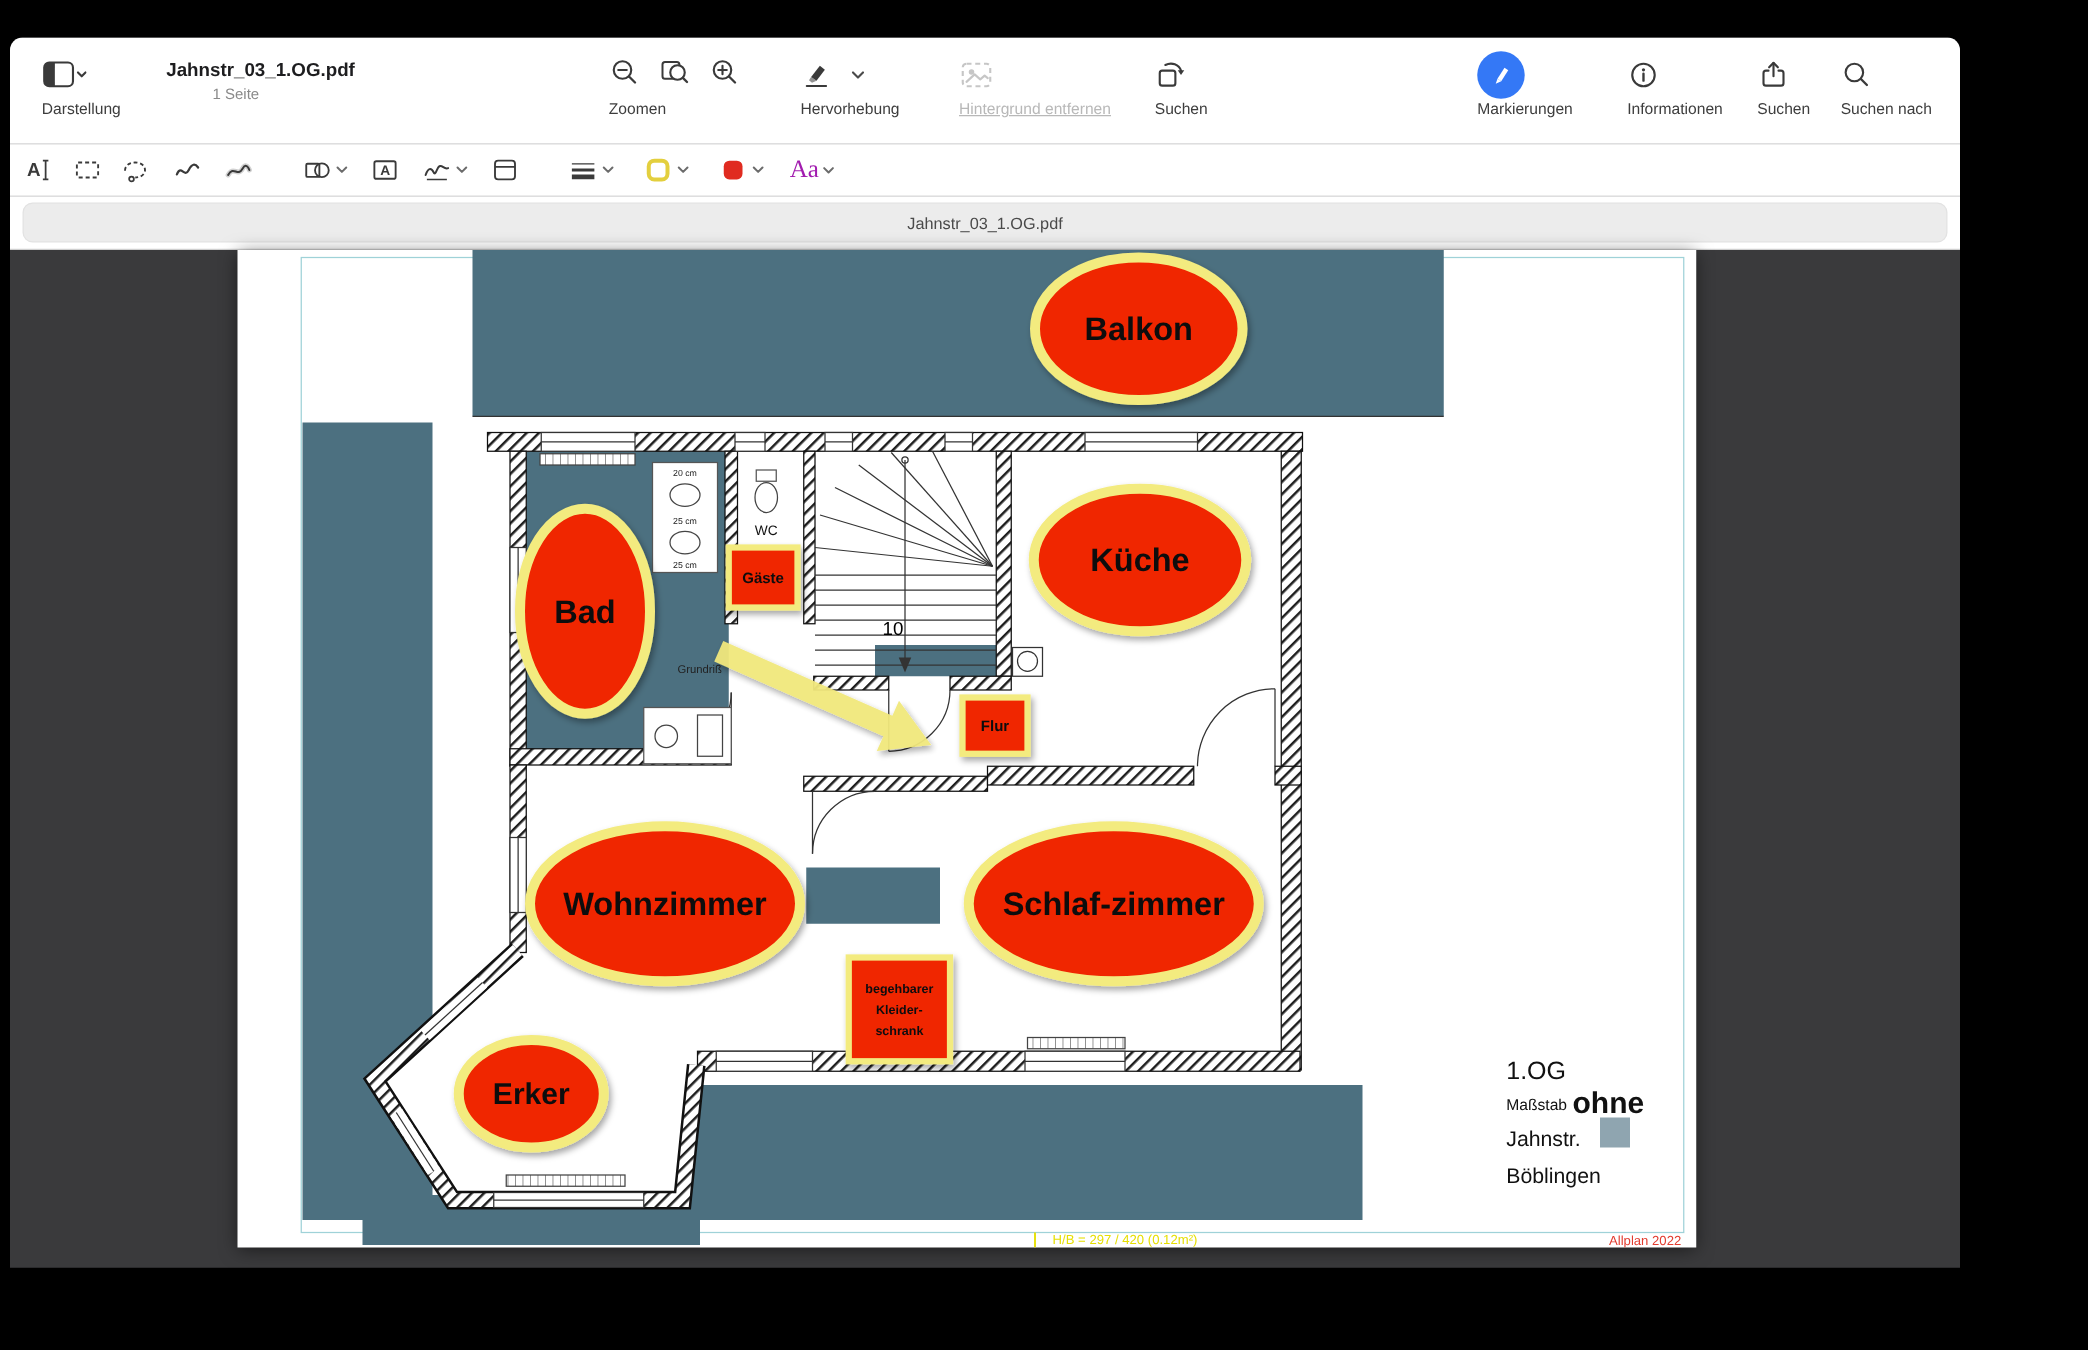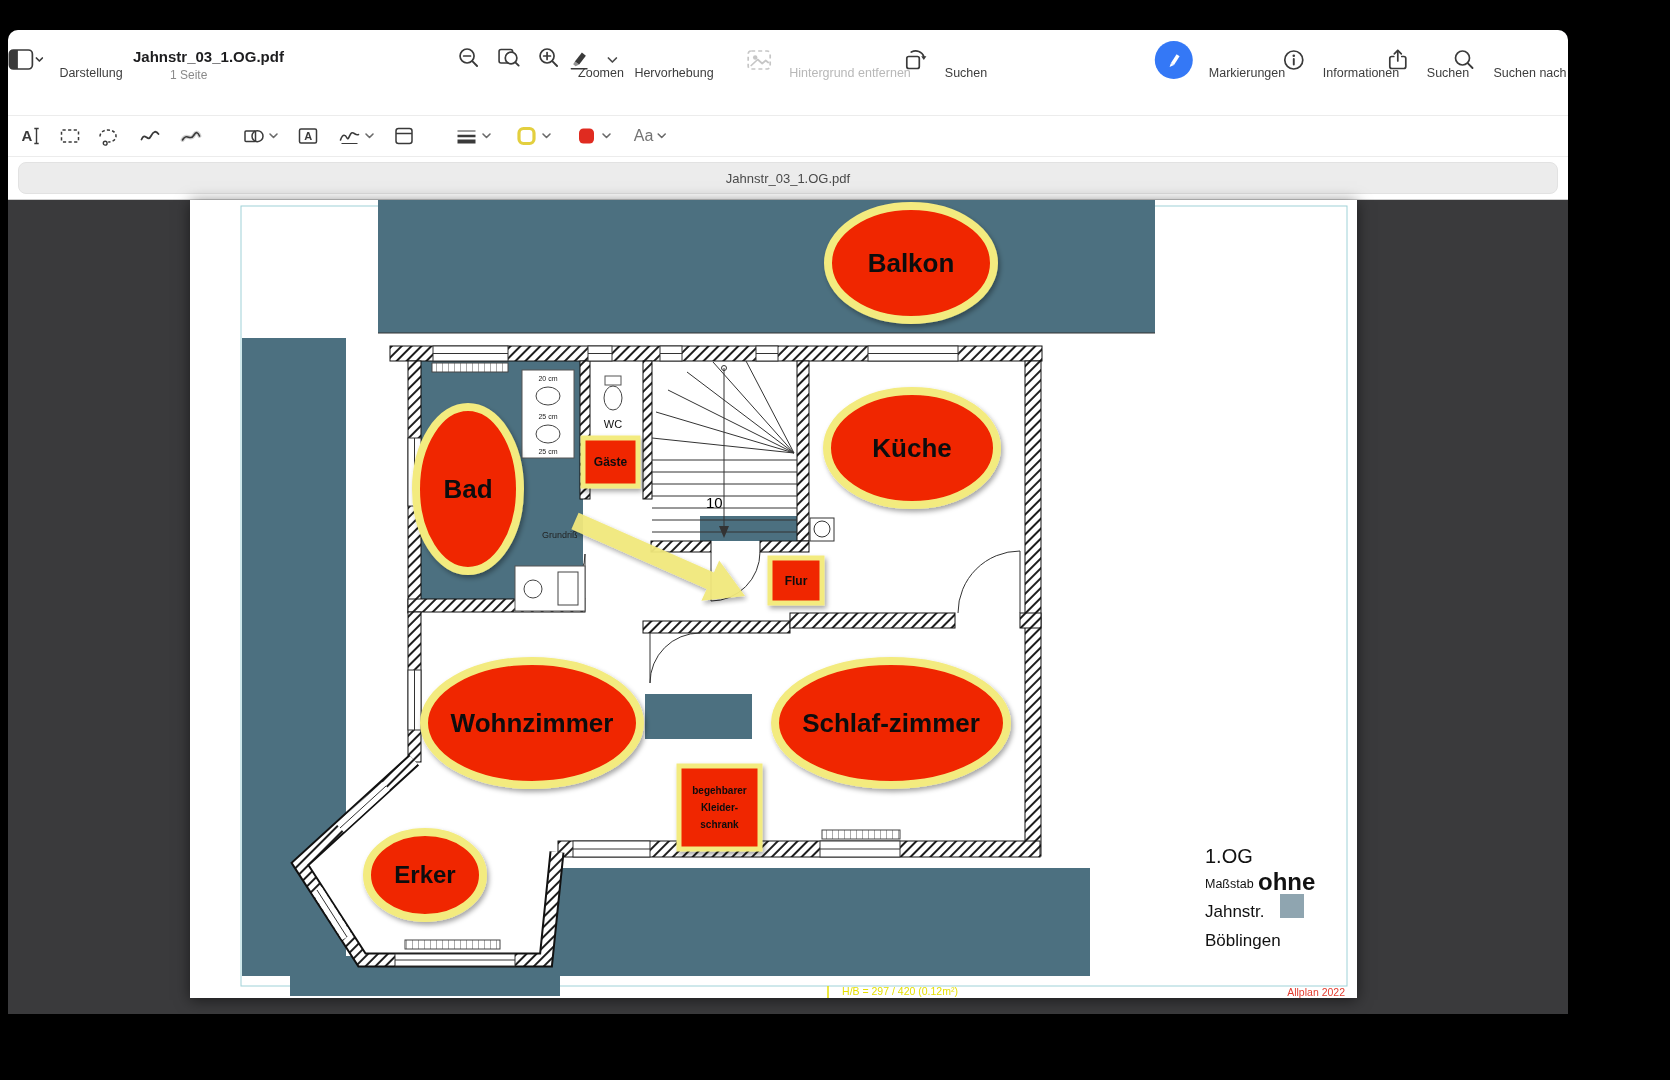--- a/index.html
+++ b/index.html
@@ -8,34 +8,34 @@
     font-family:"Liberation Sans",sans-serif;
   }
   .window{
     position:absolute;left:8px;top:30px;width:1560px;height:984px;
     border-radius:10px 10px 0 0;overflow:hidden;background:#3a3a3c;
   }
   
   .topbar{position:relative;height:85px;background:#fff;}
   .titem{
     position:absolute;top:10px;transform:translateX(-50%);
-    display:flex;flex-direction:row;align-items:flex-end;gap:16px;cursor:default;
+    display:flex;flex-direction:column;align-items:flex-start;gap:0;cursor:default;
   }
   .ticon{height:40px;display:flex;align-items:center;justify-content:center;gap:14px;}
   .tlabel{font-size:12.5px;color:#3d3d3d;white-space:nowrap;}
-  .tlabel.dim{color:#b8b8b8;}
+  .tlabel.dim{color:#b8b8b8;text-decoration:underline;}
   .titlewrap{position:absolute;left:125px;top:18px;}
   .doc-title{font-size:15px;font-weight:700;color:#1d1d1f;}
   .doc-pages{font-size:12px;color:#8a8a8a;margin-top:3px;margin-left:37px;}
   .mk-circle{width:38px;height:38px;border-radius:50%;background:#3478f6;
     display:flex;align-items:center;justify-content:center;}
   
   .markupbar{position:relative;height:40px;background:#fff;border-top:1px solid #ececec;border-bottom:1px solid #ececec;}
   .mitem{position:absolute;top:50%;transform:translate(-50%,-50%);display:flex;align-items:center;gap:3px;}
-  .aa-label{font-size:16px;color:#737373;}
+  .aa-label{font-size:20px;color:#a21caf;font-family:Liberation Serif, serif;}
   
   .filebar{height:43px;background:#fff;display:flex;align-items:center;padding:0 10px;border-bottom:1px solid #cfcfcf;box-sizing:border-box;}
   .filepill{flex:1;height:30px;background:#ececec;border:1px solid #e2e2e2;border-radius:8px;
     display:flex;align-items:center;justify-content:center;font-size:13px;color:#4a4a4a;}
   
   .content{position:relative;height:815px;background:#3a3a3c;}
   .page{position:absolute;left:182px;top:0;width:1167px;height:798px;background:#fff;
     box-shadow:0 2px 14px rgba(0,0,0,.55);}
   svg text{font-family:"Liberation Sans",sans-serif;}
 </style>
@@ -83,21 +83,21 @@
             <circle cx="11" cy="11" r="7" fill="none" stroke="#3a3a3a" stroke-width="1.7"></circle>
             <line x1="16.2" y1="16.2" x2="21" y2="21" stroke="#3a3a3a" stroke-width="1.9" stroke-linecap="round"></line>
             <line x1="7.6" y1="11" x2="14.4" y2="11" stroke="#3a3a3a" stroke-width="1.7" stroke-linecap="round"></line>
             <line x1="11" y1="7.6" x2="11" y2="14.4" stroke="#3a3a3a" stroke-width="1.7" stroke-linecap="round"></line>
           </svg>
         </span>
       </div>
       <div class="tlabel">Zoomen</div>
     </div>
 
-    <div class="titem" style="left:632px">
+    <div class="titem" style="left:672px">
       <div class="ticon">
         <svg width="26" height="26" viewBox="0 0 26 26">
           <path d="M8.5 14.5 L15.5 5.5 L19.5 8.8 L12.8 17.6 Z" fill="#3a3a3a"></path>
           <path d="M8.5 14.5 L12.8 17.6 L9.2 19.2 L6.8 17.2 Z" fill="#3a3a3a" opacity="0.55"></path>
           <line x1="5" y1="21.8" x2="20.5" y2="21.8" stroke="#3a3a3a" stroke-width="1.6" stroke-linecap="round"></line>
         </svg>
         <svg width="12" height="10" viewBox="0 0 12 10">
           <polyline points="2,3 6,7 10,3" fill="none" stroke="#4a4a4a" stroke-width="1.7" stroke-linecap="round" stroke-linejoin="round"></polyline>
         </svg>
       </div>

